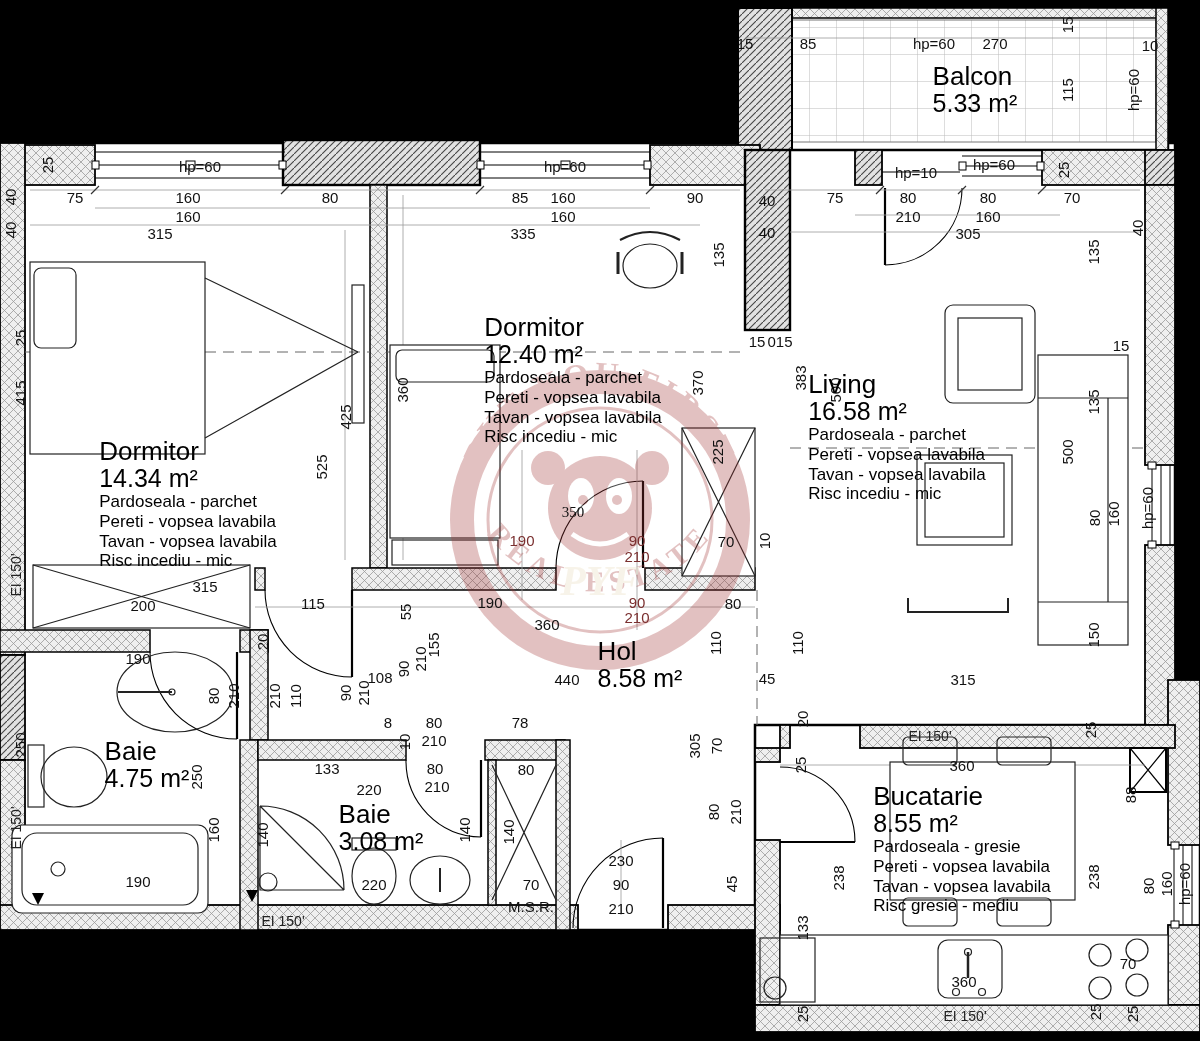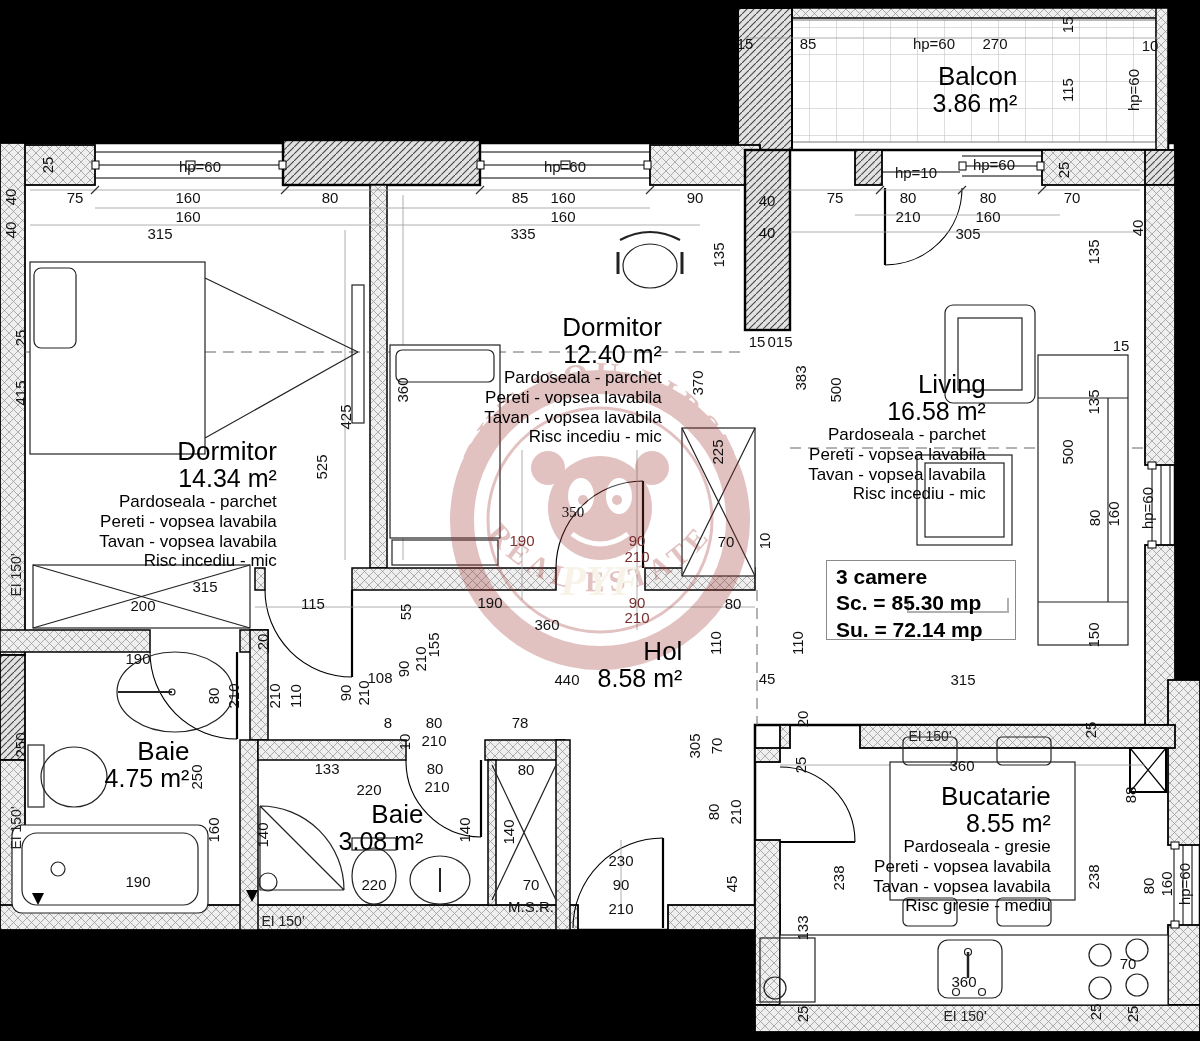--- a/index.html
+++ b/index.html
@@ -5,21 +5,21 @@
   html,body{margin:0;padding:0;background:#000;}
   #stage{position:relative;width:1200px;height:1041px;background:#000;overflow:hidden;
          font-family:"Liberation Sans",sans-serif;}
   #plan-svg{position:absolute;left:0;top:0;}
   #labels{position:absolute;left:0;top:0;width:1200px;height:1041px;}
   .dim{position:absolute;transform:translate(-50%,-50%);font-size:15px;color:#111;
        white-space:nowrap;line-height:1;}
   .rot{transform:translate(-50%,-50%) rotate(-90deg);}
   .red{color:#7a2f2f;}
   .ei{font-size:14px;color:#222;}
-  .room{position:absolute;transform:translateX(-50%);text-align:right;color:#000;white-space:nowrap;}
+  .room{position:absolute;transform:translateX(-50%);text-align:left;color:#000;white-space:nowrap;}
   .rname{font-size:26px;line-height:1.08;}
   .rarea{font-size:25px;line-height:1.08;}
   .rfin{font-size:17px;line-height:1.16;}
   .summary{position:absolute;left:826px;top:560px;width:190px;height:80px;border:1px solid #8a8a8a;
            background:rgba(255,255,255,.65);font-weight:bold;font-size:21px;line-height:1.25;
            padding:3px 0 0 9px;color:#000;box-sizing:border-box;text-align:left;}
 </style>
 </head>
 <body>
 
@@ -228,25 +228,20 @@
       <textPath href="#wtop" startOffset="50%" text-anchor="middle">PUT YOU FIRST</textPath>
     </text>
     <text font-family="Liberation Serif,serif" font-size="29" font-weight="bold" fill="#a23535" letter-spacing="6">
       <textPath href="#wbot" startOffset="50%" text-anchor="middle">REAL ESTATE</textPath>
     </text>
     <text x="600" y="595" text-anchor="middle" font-family="Liberation Serif,serif" font-style="italic" font-weight="bold" font-size="42" fill="#e8d9b8">PYF</text>
   </g>
 </svg>
 
 <div id="labels">
-  <div class="summary">
-    <div>3 camere</div>
-    <div>Sc. = 85.30 mp</div>
-    <div>Su. = 72.14 mp</div>
-  </div>
 <span class="dim" style="left: 75px; top: 197px;">75</span>
       <span class="dim" style="left: 188px; top: 197px;">160</span>
       <span class="dim" style="left: 188px; top: 216px;">160</span>
       <span class="dim" style="left: 330px; top: 197px;">80</span>
       <span class="dim" style="left: 520px; top: 197px;">85</span>
       <span class="dim" style="left: 563px; top: 197px;">160</span>
       <span class="dim" style="left: 563px; top: 216px;">160</span>
       <span class="dim" style="left: 695px; top: 197px;">90</span>
       <span class="dim" style="left: 160px; top: 233px;">315</span>
       <span class="dim" style="left: 523px; top: 233px;">335</span>
@@ -416,17 +411,17 @@
       <div class="room" style="left: 962px; top: 782px;">
         <div class="rname">Bucatarie</div>
         <div class="rarea">8.55 m²</div>
         <div class="rfin">Pardoseala - gresie</div>
         <div class="rfin">Pereti - vopsea lavabila</div>
         <div class="rfin">Tavan - vopsea lavabila</div>
         <div class="rfin">Risc gresie - mediu</div>
       </div>
       <div class="room" style="left: 975px; top: 62px;">
         <div class="rname">Balcon</div>
-        <div class="rarea">3.86 m²</div>
+        <div class="rarea">5.33 m²</div>
       </div>
     </div>
 
 </div>
 
 </body></html>

